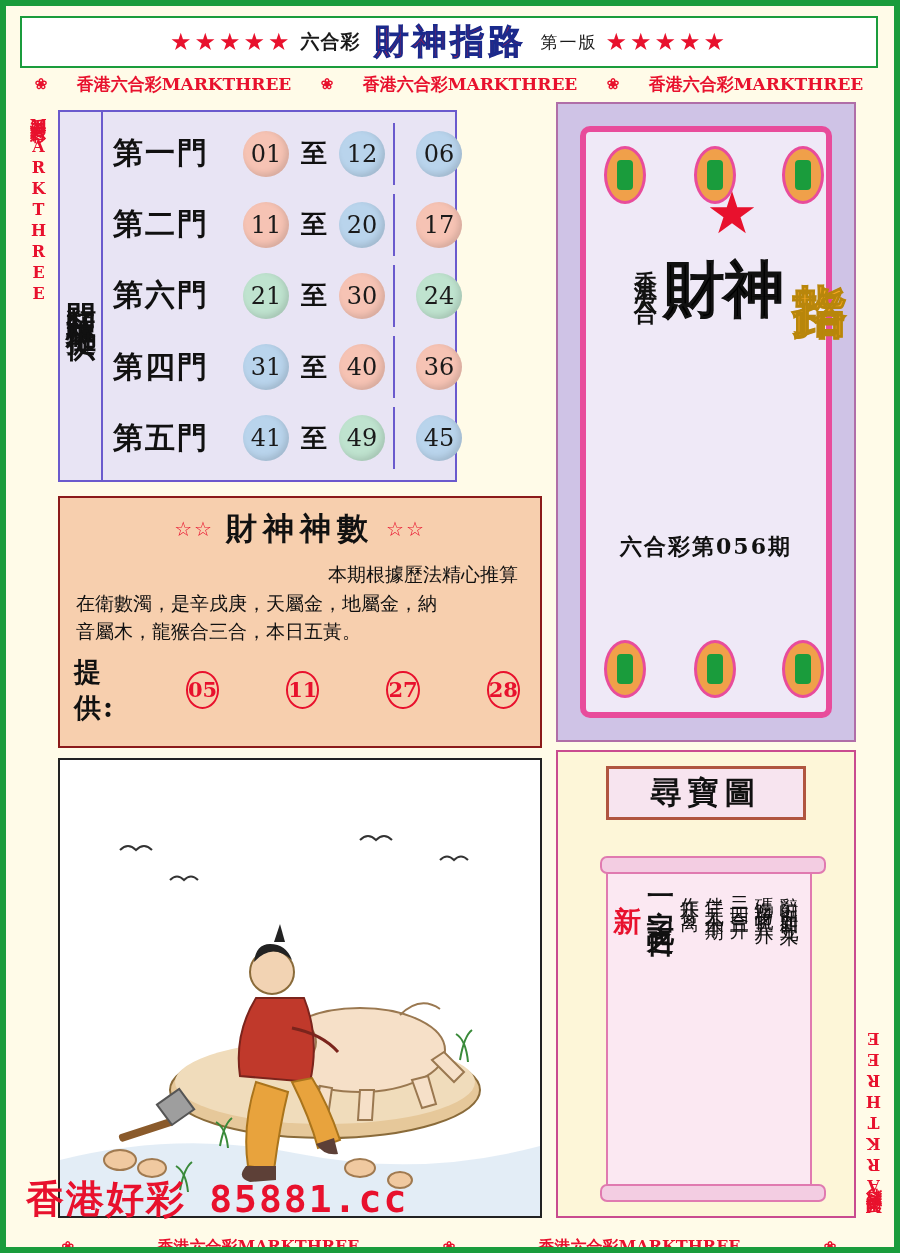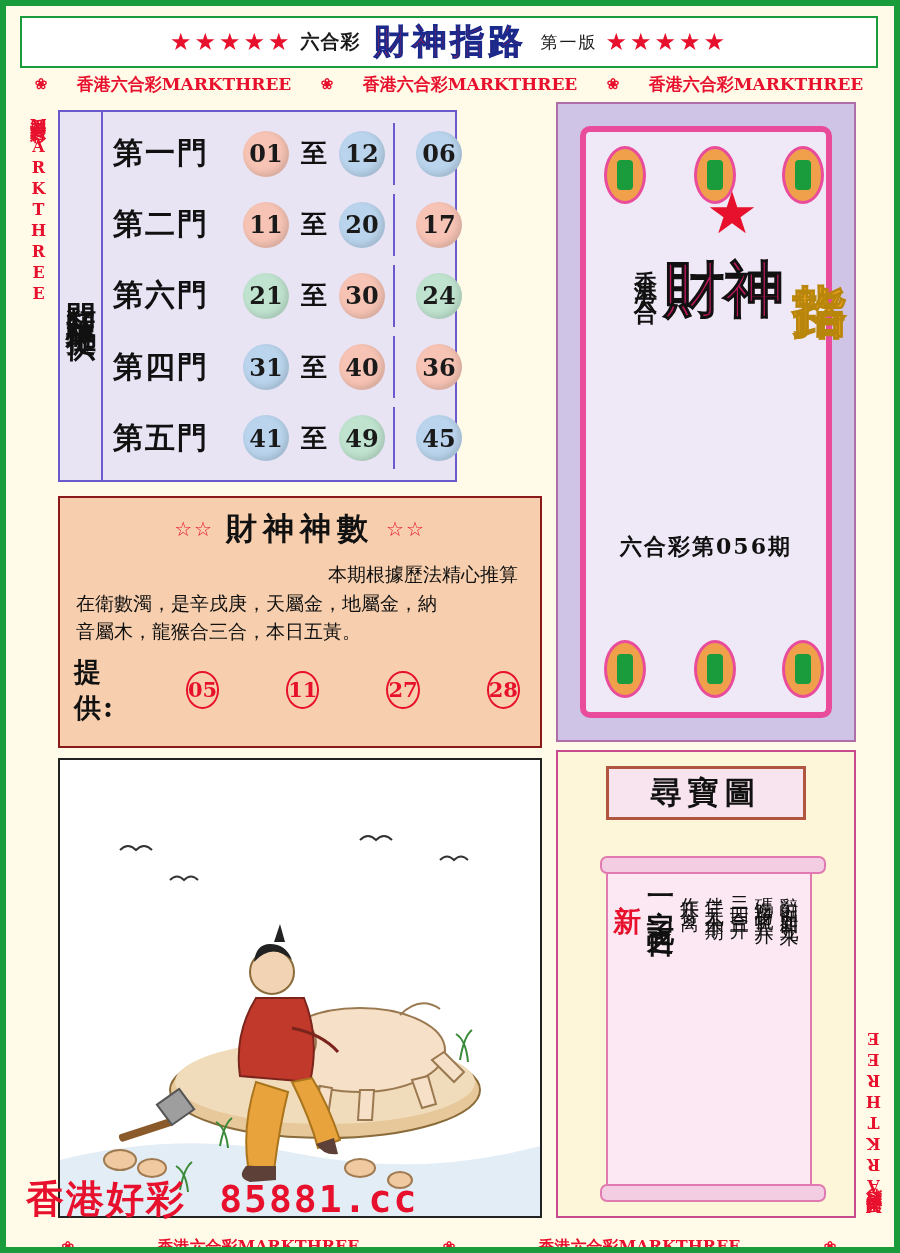--- a/index.html
+++ b/index.html
@@ -91,21 +91,21 @@
   .menlei-rows { flex:1; display:flex; flex-direction:column; justify-content:space-around; padding:6px 0; }
   .mrow { display:flex; align-items:center; height:62px; padding-left:10px; }
   .mname {
     font-family:"DejaVu Serif","Liberation Serif",serif;
     font-size:30px; font-weight:bold; color:#111; width:130px; letter-spacing:2px;
   }
   .ball {
     width:46px; height:46px; border-radius:50%;
     display:flex; align-items:center; justify-content:center;
     font-family:"DejaVu Serif","Liberation Serif",serif;
-    font-size:24px; font-weight:bold; color:#1a1a1a;
+    font-size:24px; font-weight:normal; color:#1a1a1a;
     box-shadow:inset -3px -3px 6px rgba(0,0,0,.13);
   }
   .b-red { background:#f6c3b4; }
   .b-blue { background:#b9d4ec; }
   .b-green { background:#bfe3cf; }
   .zhi {
     font-family:"DejaVu Serif","Liberation Serif",serif;
     font-size:26px; font-weight:bold; color:#111; margin:0 12px;
   }
   .mtail {
@@ -180,21 +180,21 @@
   }
   .p-xg {
     position:absolute; left:24px; top:120px; width:52px;
     writing-mode:vertical-rl; text-orientation:upright;
     font-family:"DejaVu Serif","Liberation Serif",serif;
     font-size:23px; font-weight:bold; color:#111; letter-spacing:10px;
   }
   .p-big {
     position:absolute; left:78px; top:118px;
     font-family:Liberation Serif, serif;
-    font-size:60px; font-weight:bold; color:#be185d;
+    font-size:60px; font-weight:bold; color:#000000;
     -webkit-text-stroke:1px #111; letter-spacing:0;
     writing-mode:horizontal-tb;
   }
   .p-big2 {
     position:absolute; left:198px; top:108px;
     writing-mode:vertical-rl; text-orientation:upright;
     font-family:"DejaVu Serif","Liberation Serif",serif;
     font-size:54px; font-weight:bold; color:#f5a623;
     -webkit-text-stroke:1px #b8860b; letter-spacing:4px;
   }
@@ -456,16 +456,16 @@
         <div class="scol">伴三九不本期</div>
         <div class="scol">作开分离</div>
         <div class="scol scol-main">一字記之日</div>
         <div class="scol scol-red">新</div>
       </div>
     </div>
   </div>
 
   <div class="watermark">
     <span>香港好彩</span>
-    <span class="num" style="margin-left:18px;">85881.cc</span>
+    <span class="num" style="margin-left:8px;">85881.cc</span>
   </div>
 
 </div>
 
 </body></html>

